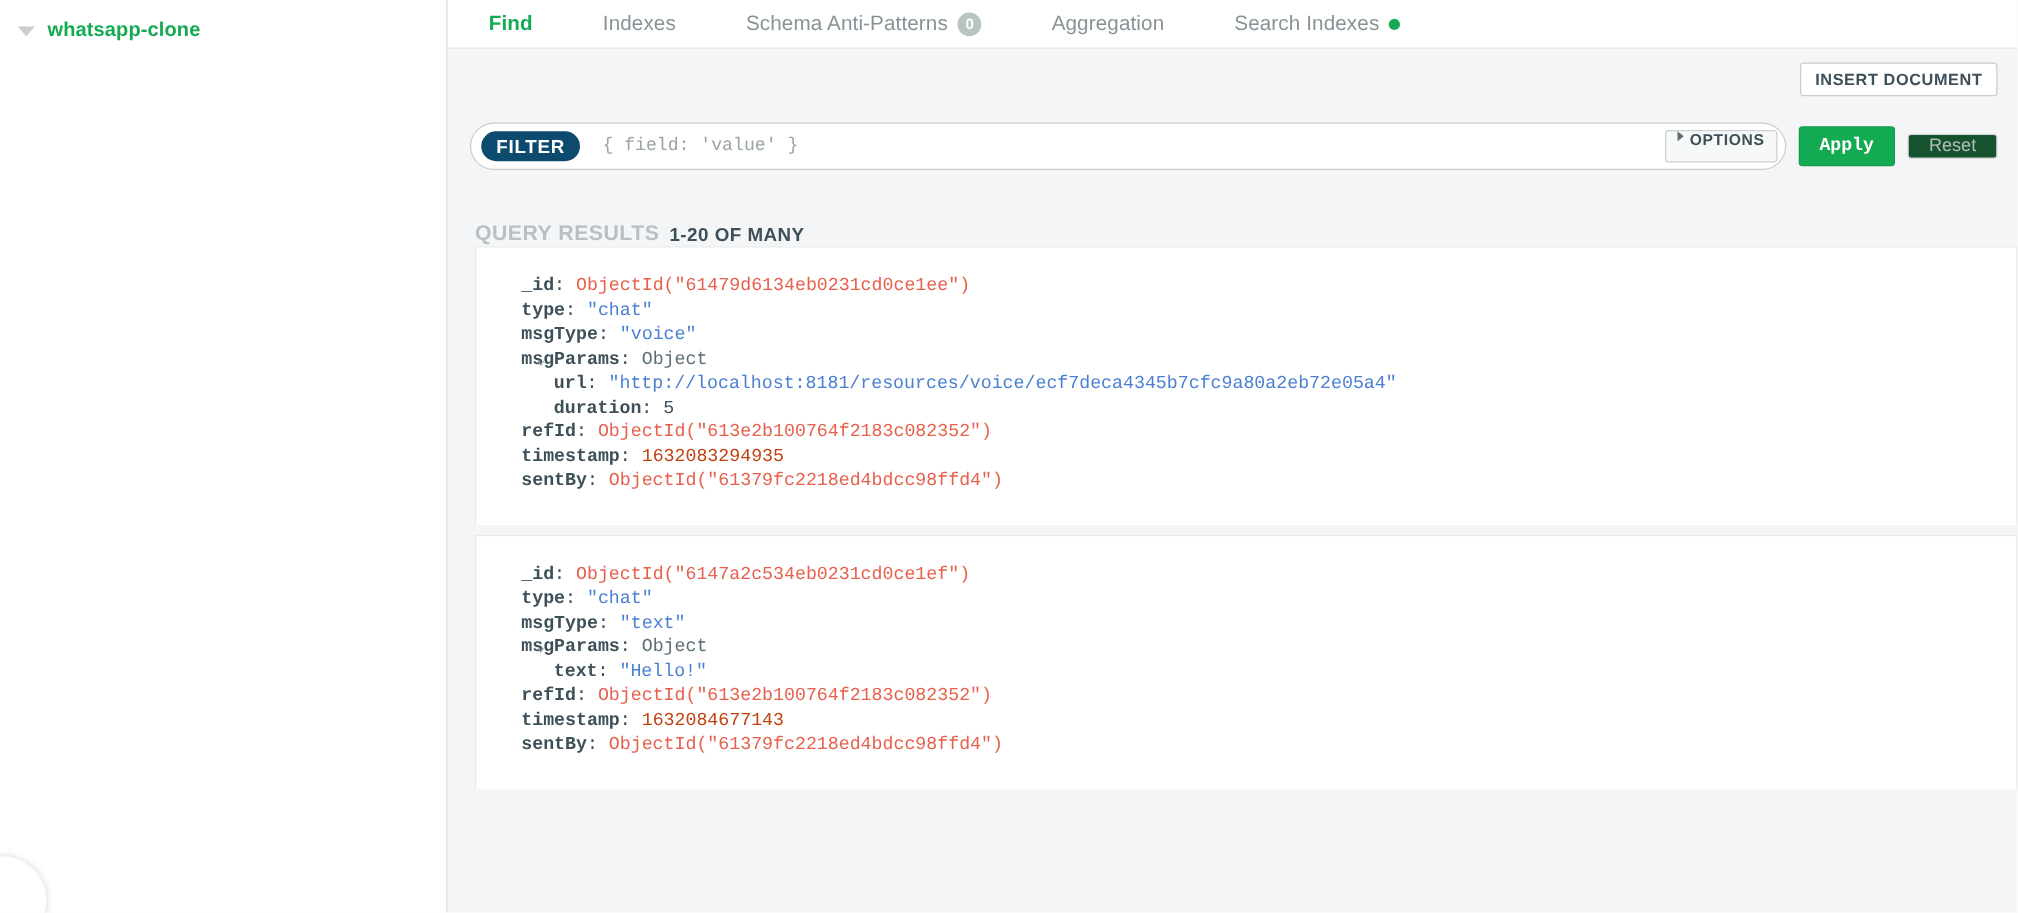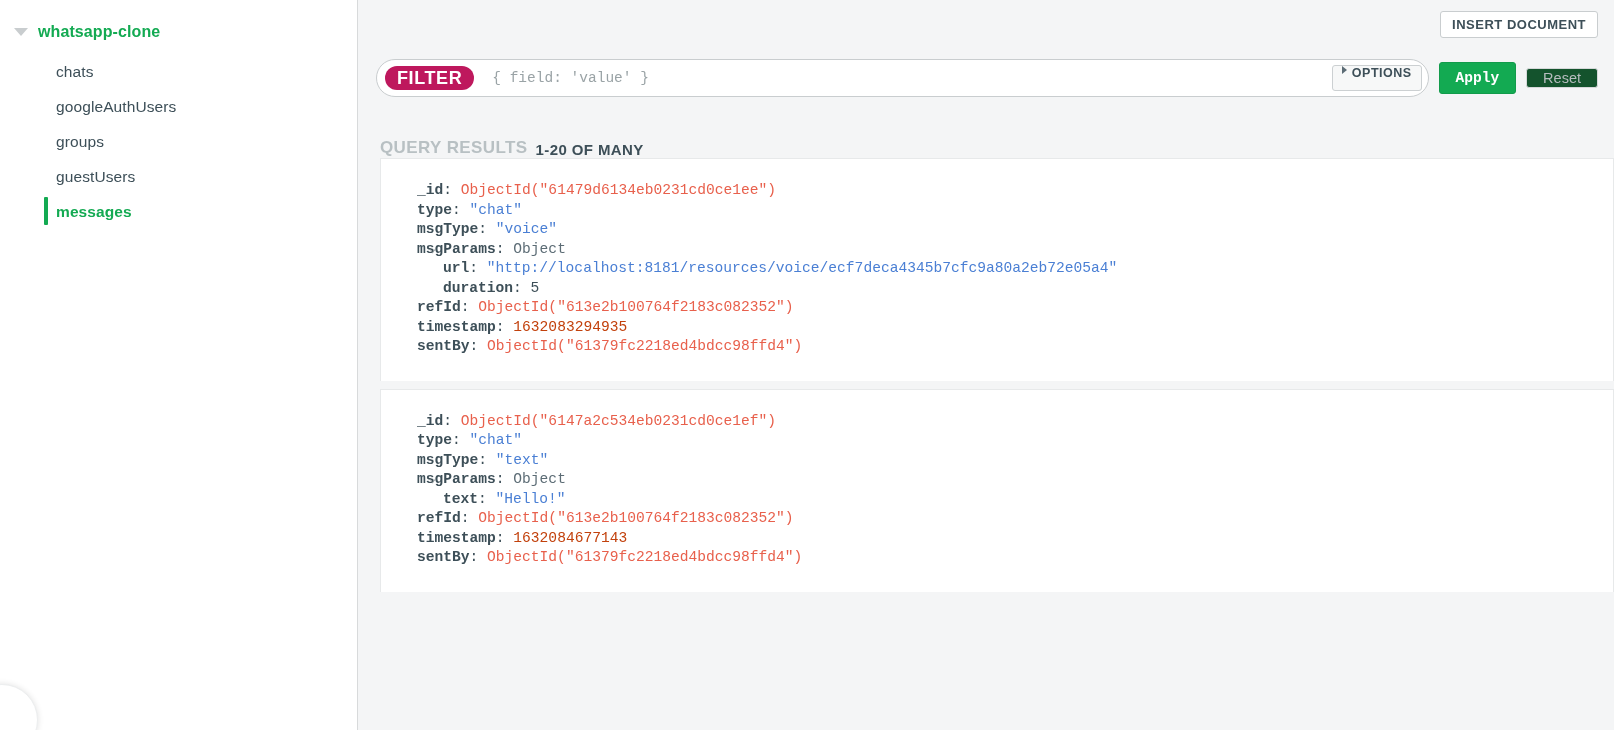--- a/index.html
+++ b/index.html
@@ -27,21 +27,20 @@
     height: 730px;
     flex: 0 0 358px;
     background: #ffffff;
     border-right: 1px solid #d8dadb;
     position: relative;
     padding-top: 16px;
   }
 
   .db-row {
     display: flex;
-    align-items: center;
     height: 32px;
     padding-left: 12px;
     cursor: pointer;
   }
   .caret {
     width: 18px;
     height: 18px;
     flex: 0 0 18px;
     display: flex;
     align-items: center;
@@ -195,26 +194,26 @@
     height: 38px;
     background: #ffffff;
     border: 1px solid #c9cdcf;
     border-radius: 19px;
     display: flex;
     align-items: center;
     padding: 0 6px 0 8px;
     min-width: 0;
   }
   .filter-pill {
-    background: #be185d;
+    background: #0c4a6e;
     color: #ffffff;
     border-radius: 12px;
     height: 24px;
     padding: 0 12px;
-    font-size: 18px;
+    font-size: 15px;
     font-weight: bold;
     letter-spacing: 0.6px;
     display: flex;
     align-items: center;
     flex: 0 0 auto;
   }
   .filter-input {
     flex: 1 1 auto;
     border: none;
     outline: none;
@@ -348,50 +347,51 @@
 
     <div class="db-row">
       <span class="caret">
         <svg width="14" height="9" viewBox="0 0 14 9">
           <path d="M0 0 L14 0 L7 8 Z" fill="#c9cdcf"></path>
         </svg>
       </span>
       <span class="db-name">whatsapp-clone</span>
     </div>
 
-    <div class="coll-list">
-
-      <div class="coll-item">
-        <span class="coll-label">chats</span>
-      </div>
-
-      <div class="coll-item">
-        <span class="coll-label">googleAuthUsers</span>
-      </div>
-
-      <div class="coll-item">
-        <span class="coll-label">groups</span>
-      </div>
-
-      <div class="coll-item">
-        <span class="coll-label">guestUsers</span>
-      </div>
-
-      <div class="coll-item active">
-        <span class="active-bar"></span>
-        <span class="coll-label">messages</span>
-      </div>
-
-    </div>
 
     <div class="corner-orb"></div>
   </div>
 
   <div id="main">
 
+    <div id="tabbar">
+
+      <div class="tab active">
+        <span class="tab-label">Find</span>
+      </div>
+
+      <div class="tab">
+        <span class="tab-label">Indexes</span>
+      </div>
+
+      <div class="tab">
+        <span class="tab-label">Schema Anti-Patterns</span>
+        <span class="tab-badge">0</span>
+      </div>
+
+      <div class="tab">
+        <span class="tab-label">Aggregation</span>
+      </div>
+
+      <div class="tab">
+        <span class="tab-label">Search Indexes</span>
+        <span class="tab-dot"></span>
+      </div>
+
+    </div>
 
     <div id="insert-row">
       <button class="btn-insert">INSERT DOCUMENT</button>
     </div>
 
     <div id="filter-row">
 
       <div id="filter-box">
         <span class="filter-pill">FILTER</span>
         <input class="filter-input" type="text" placeholder="{ field: 'value' }" style="">

